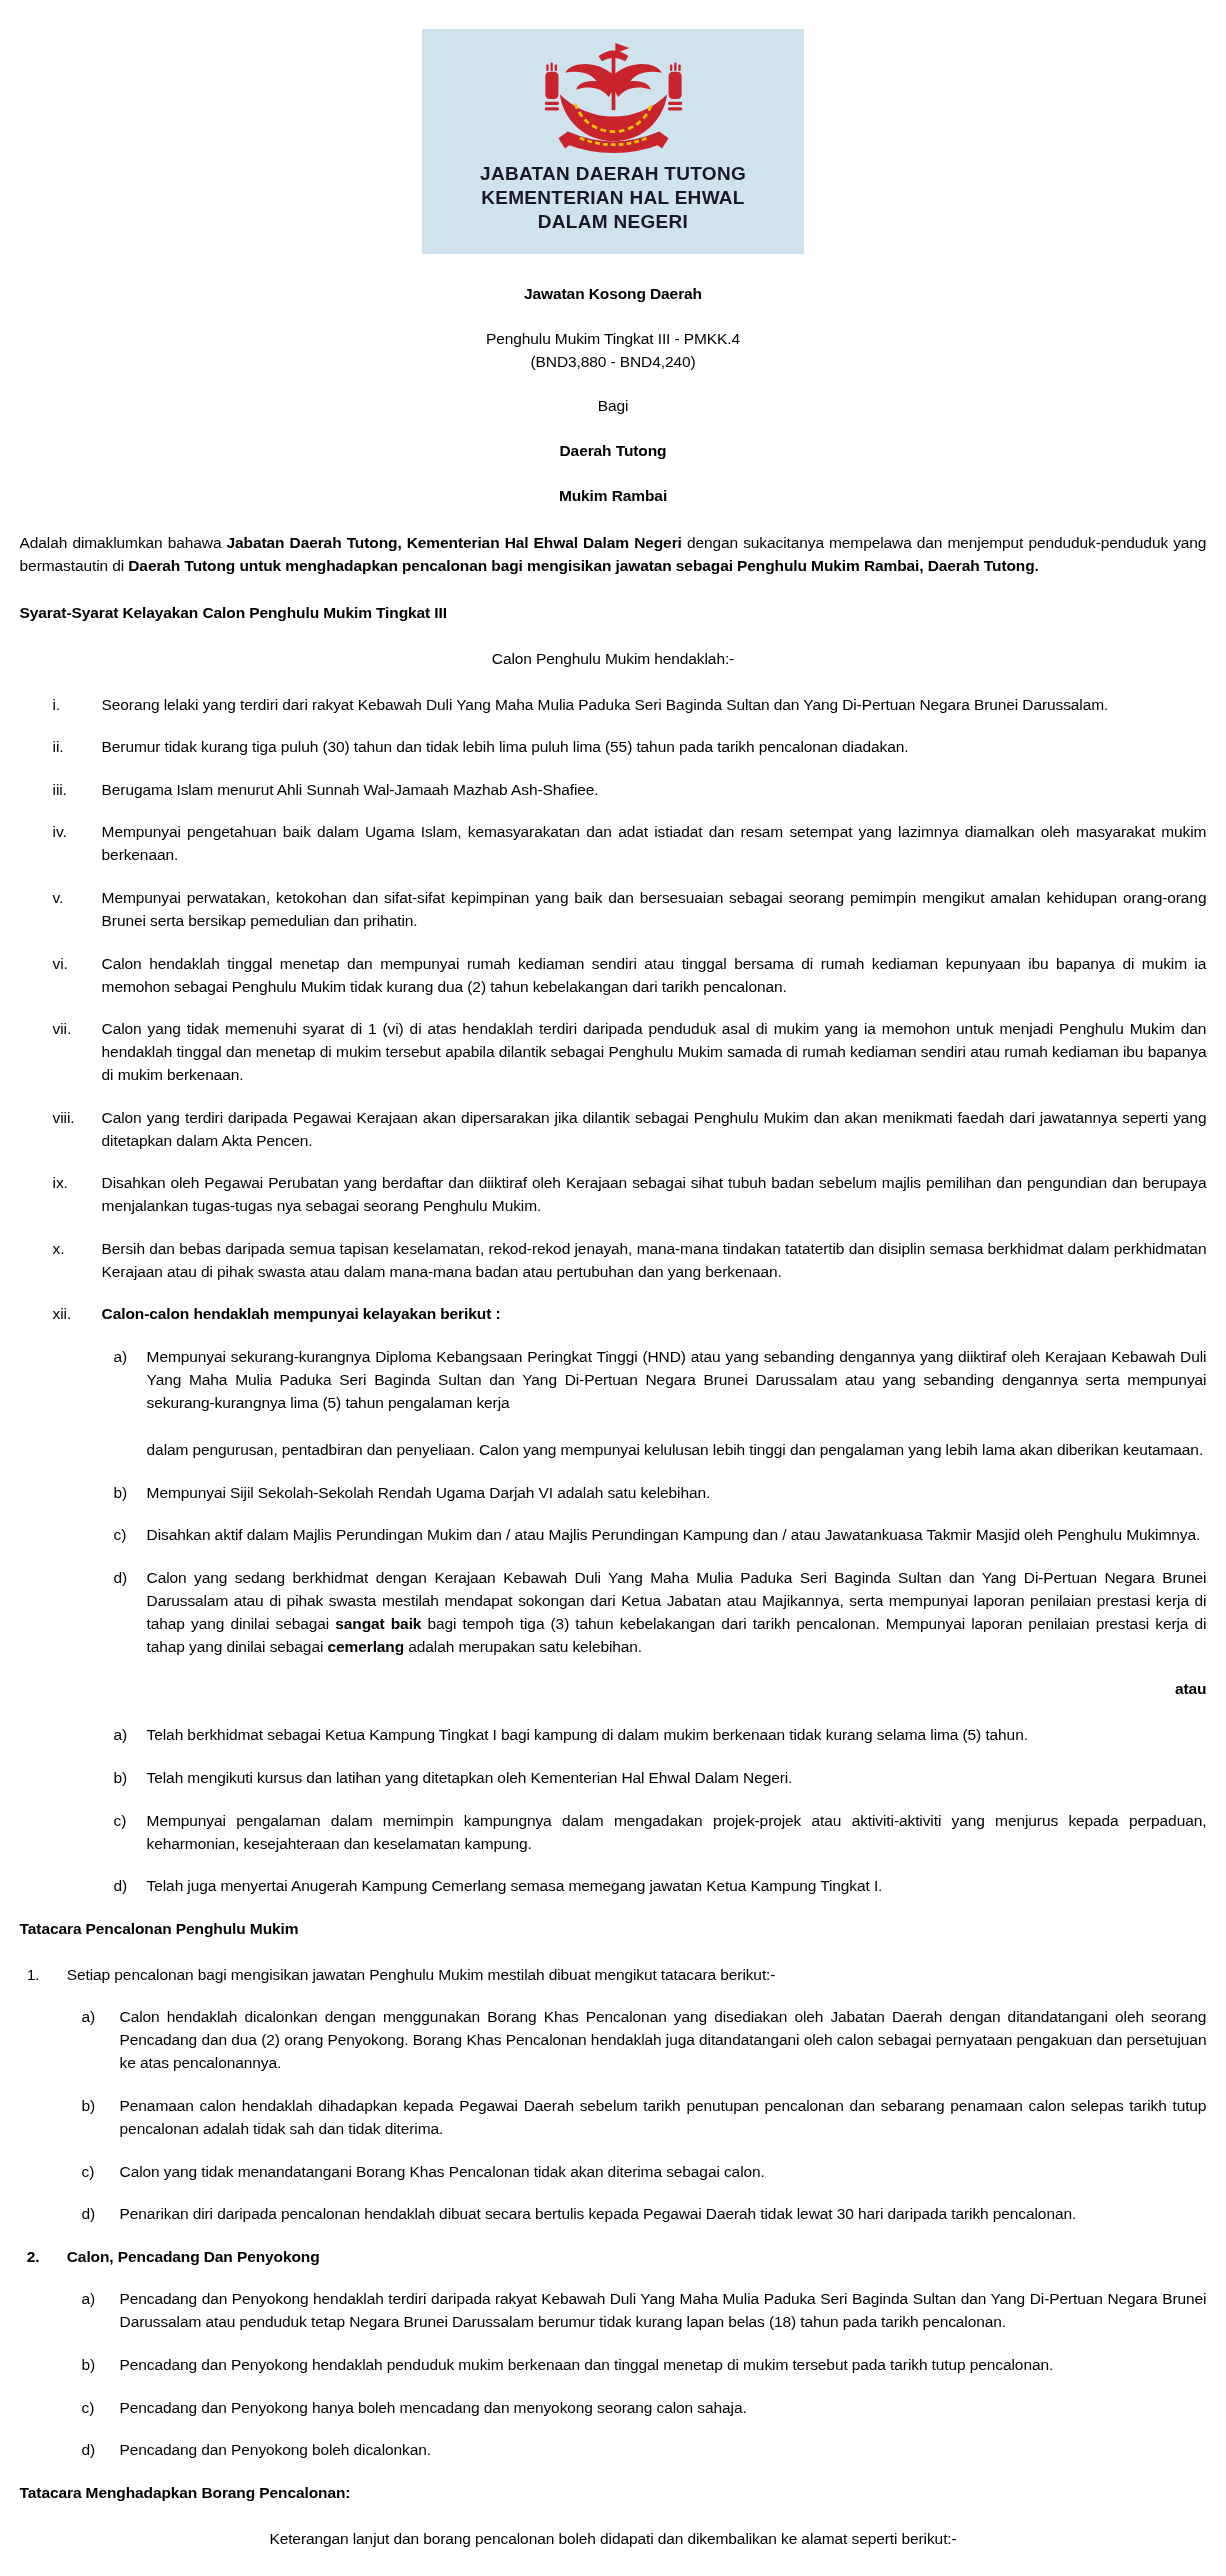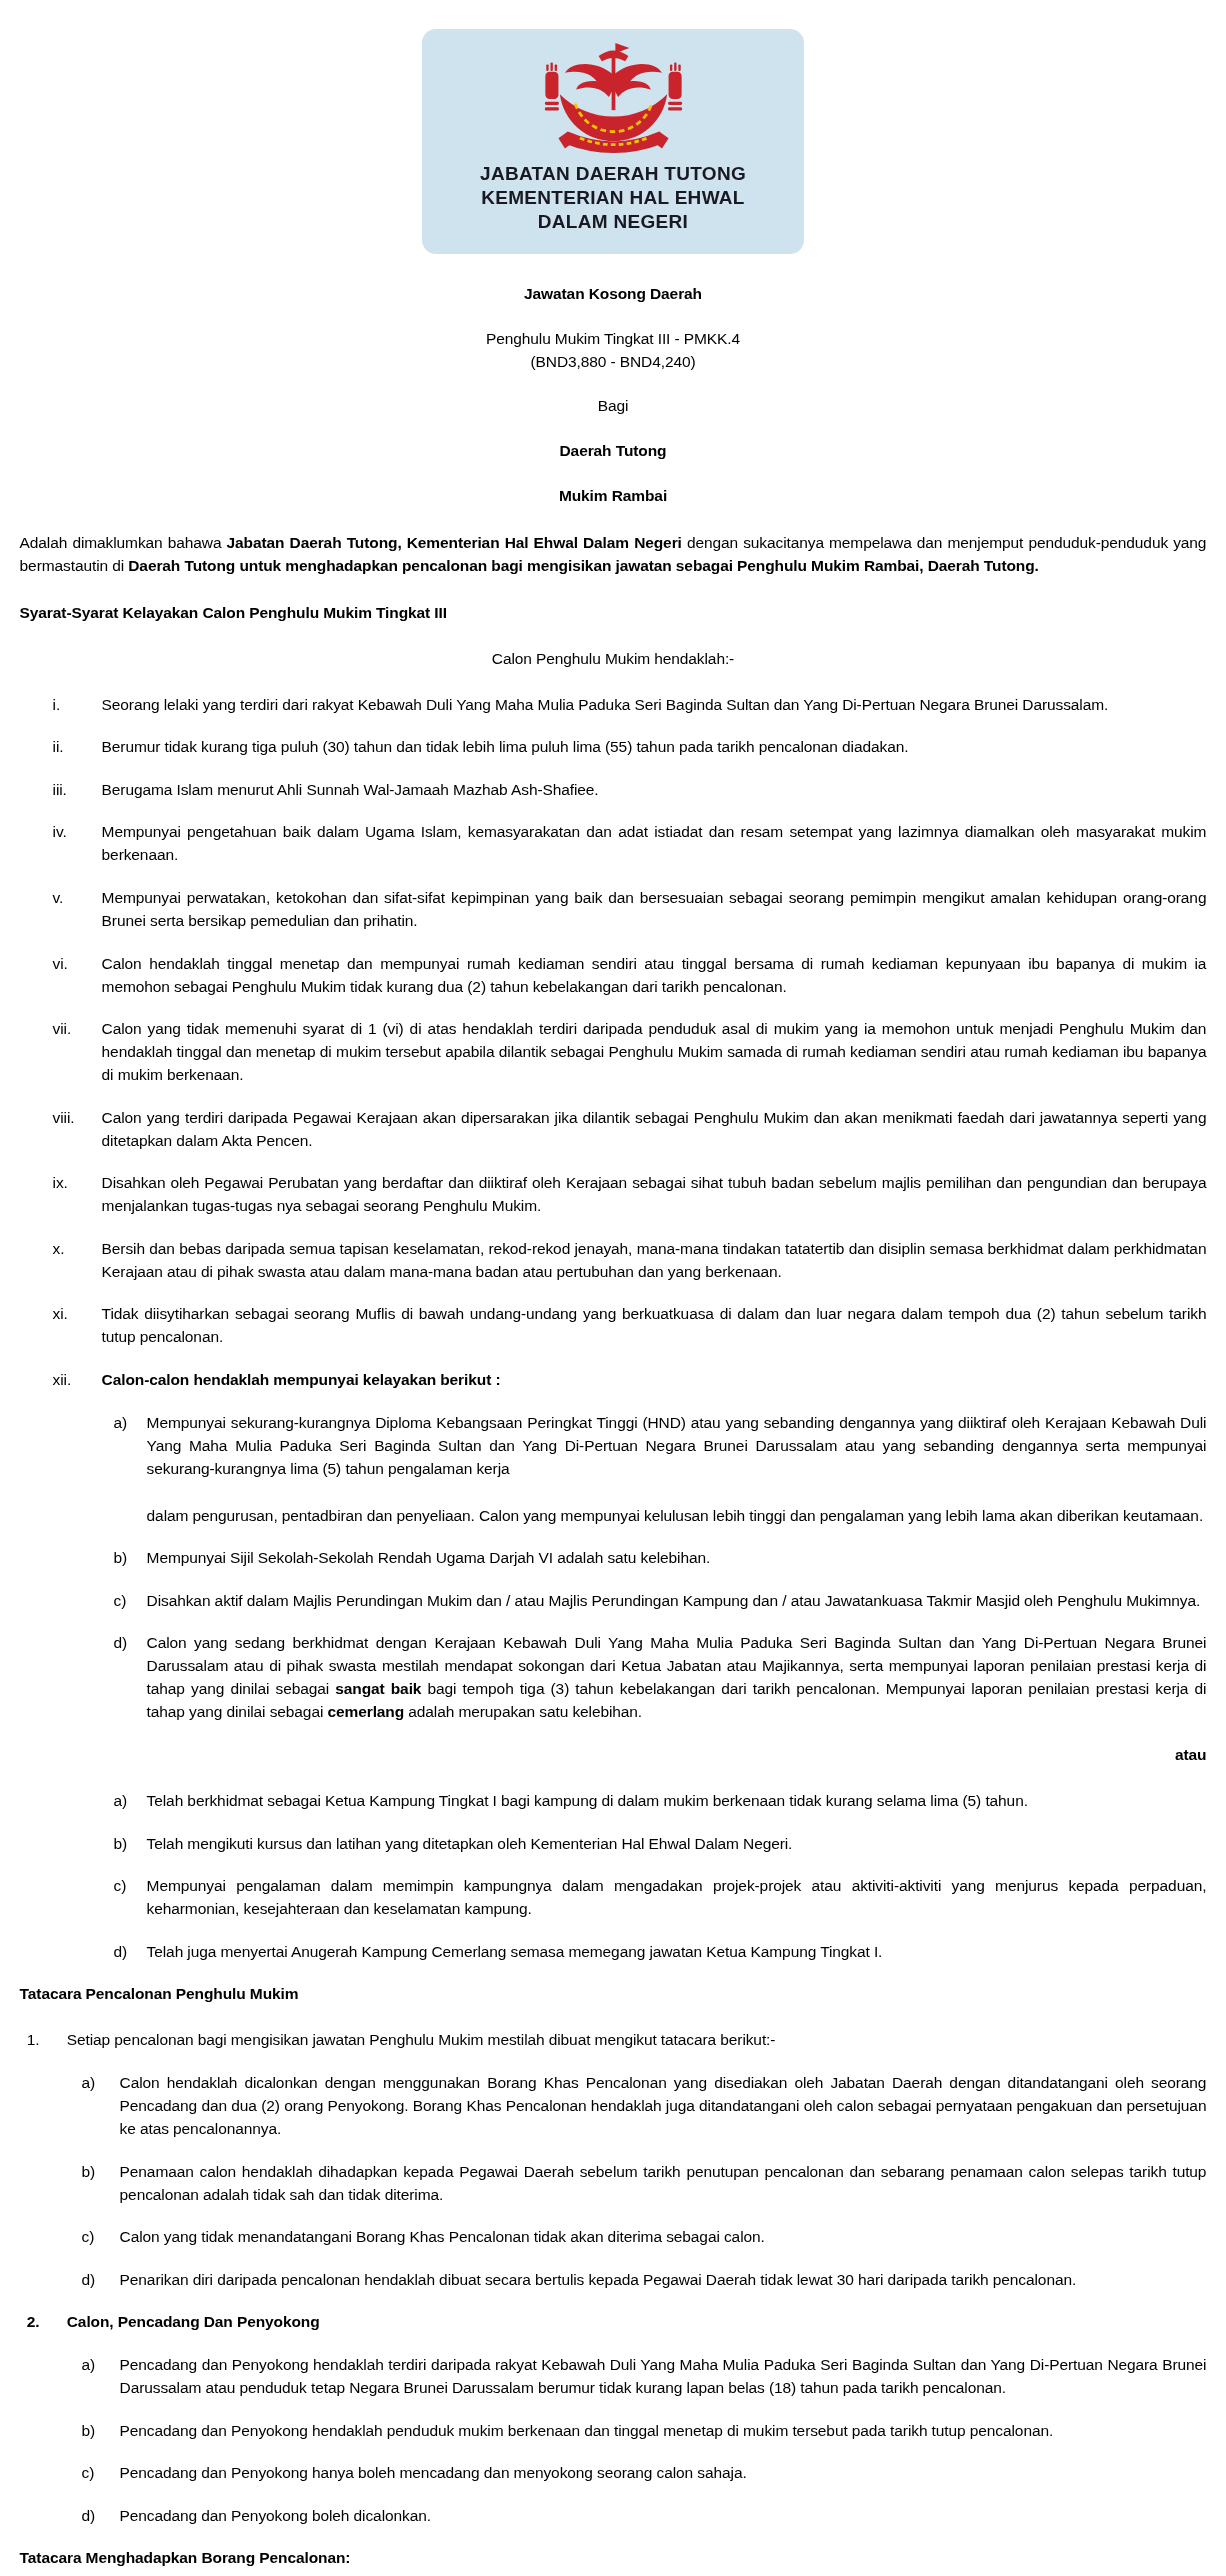--- a/index.html
+++ b/index.html
@@ -12,21 +12,20 @@
     box-sizing:border-box;
     padding:29px 19.6px 0 19.6px;
     overflow:hidden;
     letter-spacing:-0.1px;
   }
   .letterhead{
     width:382px;margin:0 auto 28px auto;
     background:#cfe3ef;
     text-align:center;
     padding:13.4px 0 20.6px 0;
-    border-radius:14px;
   }
   .org{
     font-weight:bold;font-size:19px;line-height:24px;
     color:#191923;letter-spacing:0.3px;margin-top:7.2px;
   }
   .c{text-align:center;margin:0;}
   .b{font-weight:bold;}
   .mb1{margin-bottom:21.6px;}
   .mb0{margin-bottom:0;}
   .mbS{margin-bottom:24px;}
@@ -139,24 +138,20 @@
   </div>
   <div class="row roman">
     <span class="mk">ix.</span>
     <div class="tx">Disahkan oleh Pegawai Perubatan yang berdaftar dan diiktiraf oleh Kerajaan sebagai sihat tubuh badan sebelum majlis pemilihan dan pengundian dan berupaya menjalankan tugas-tugas nya sebagai seorang Penghulu Mukim.</div>
   </div>
   <div class="row roman">
     <span class="mk">x.</span>
     <div class="tx">Bersih dan bebas daripada semua tapisan keselamatan, rekod-rekod jenayah, mana-mana tindakan tatatertib dan disiplin semasa berkhidmat dalam perkhidmatan Kerajaan atau di pihak swasta atau dalam mana-mana badan atau pertubuhan dan yang berkenaan.</div>
   </div>
   <div class="row roman">
-    <span class="mk">xi.</span>
-    <div class="tx">Tidak diisytiharkan sebagai seorang Muflis di bawah undang-undang yang berkuatkuasa di dalam dan luar negara dalam tempoh dua (2) tahun sebelum tarikh tutup pencalonan.</div>
-  </div>
-  <div class="row roman">
     <span class="mk">xii.</span>
     <div class="tx b">Calon-calon hendaklah mempunyai kelayakan berikut :</div>
   </div>
 
   <div class="row qual">
     <span class="mk">a)</span>
     <div class="tx">
       <div>Mempunyai sekurang-kurangnya Diploma Kebangsaan Peringkat Tinggi (HND) atau yang sebanding dengannya yang diiktiraf oleh Kerajaan Kebawah Duli Yang Maha Mulia Paduka Seri Baginda Sultan dan Yang Di-Pertuan Negara Brunei Darussalam atau yang sebanding dengannya serta mempunyai sekurang-kurangnya lima (5) tahun pengalaman kerja</div>
       <div class="sep"></div>
       <div>dalam pengurusan, pentadbiran dan penyeliaan. Calon yang mempunyai kelulusan lebih tinggi dan pengalaman yang lebih lama akan diberikan keutamaan.</div>

